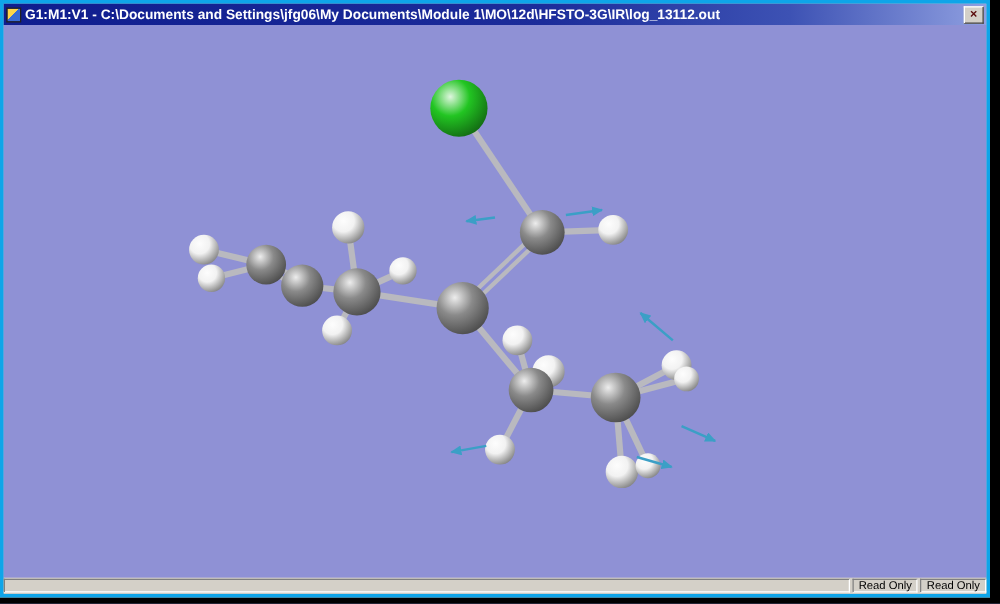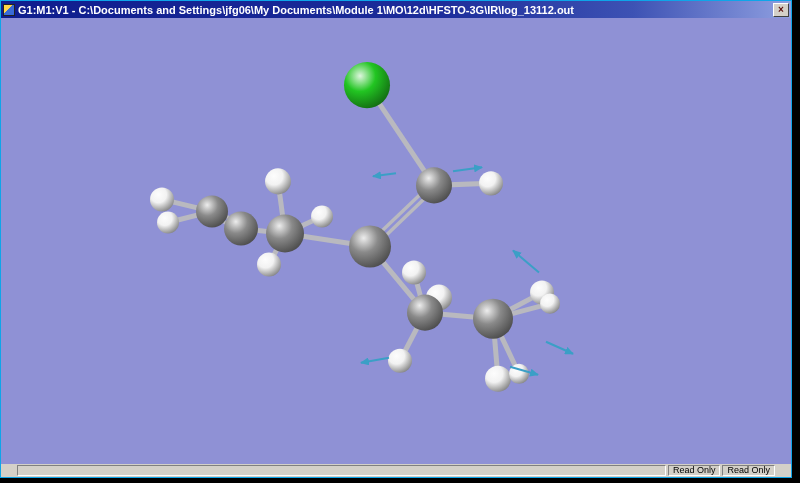--- a/index.html
+++ b/index.html
@@ -9,21 +9,21 @@
     background:#000;
     position:relative;
     overflow:hidden;
     font-family:"Liberation Sans", sans-serif;
   }
   .window {
     position:absolute; left:0; top:0;
     width:792px; height:478px;
     display:flex; flex-direction:column;
     background:#d4d0c8;
-    border:1px solid #0ea5e9;
+    border:3px solid #0ea5e9;
   }
   .titlebar {
     flex:0 0 17px; height:17px;
     background:linear-gradient(90deg,#0f1d8e 0%,#1c2c9a 55%,#3d52b4 80%,#8f9fe0 100%);
     display:flex; align-items:center;
     padding:0 2px; gap:3px;
   }
   .app-icon {
     width:12px; height:12px; flex:0 0 12px;
     background:linear-gradient(135deg,#ffd54a 0 45%, #3a6bd6 45% 100%);
@@ -49,21 +49,21 @@
     flex:1 1 auto;
     background:#8f91d5;
     position:relative;
     overflow:hidden;
   }
   .viewport svg { display:block; width:100%; height:100%; }
   .statusbar {
     flex:0 0 13px; height:13px;
     background:#d4d0c8;
     display:flex; gap:2px;
-    padding:1px 16px;
+    padding:1px 0;
     align-items:stretch;
   }
   .status-panel {
     border:1px solid;
     border-color:#808080 #ffffff #ffffff #808080;
     font-size:9px; line-height:9px;
     padding:0 4px;
     color:#000;
     display:flex; align-items:center;
     white-space:nowrap;

